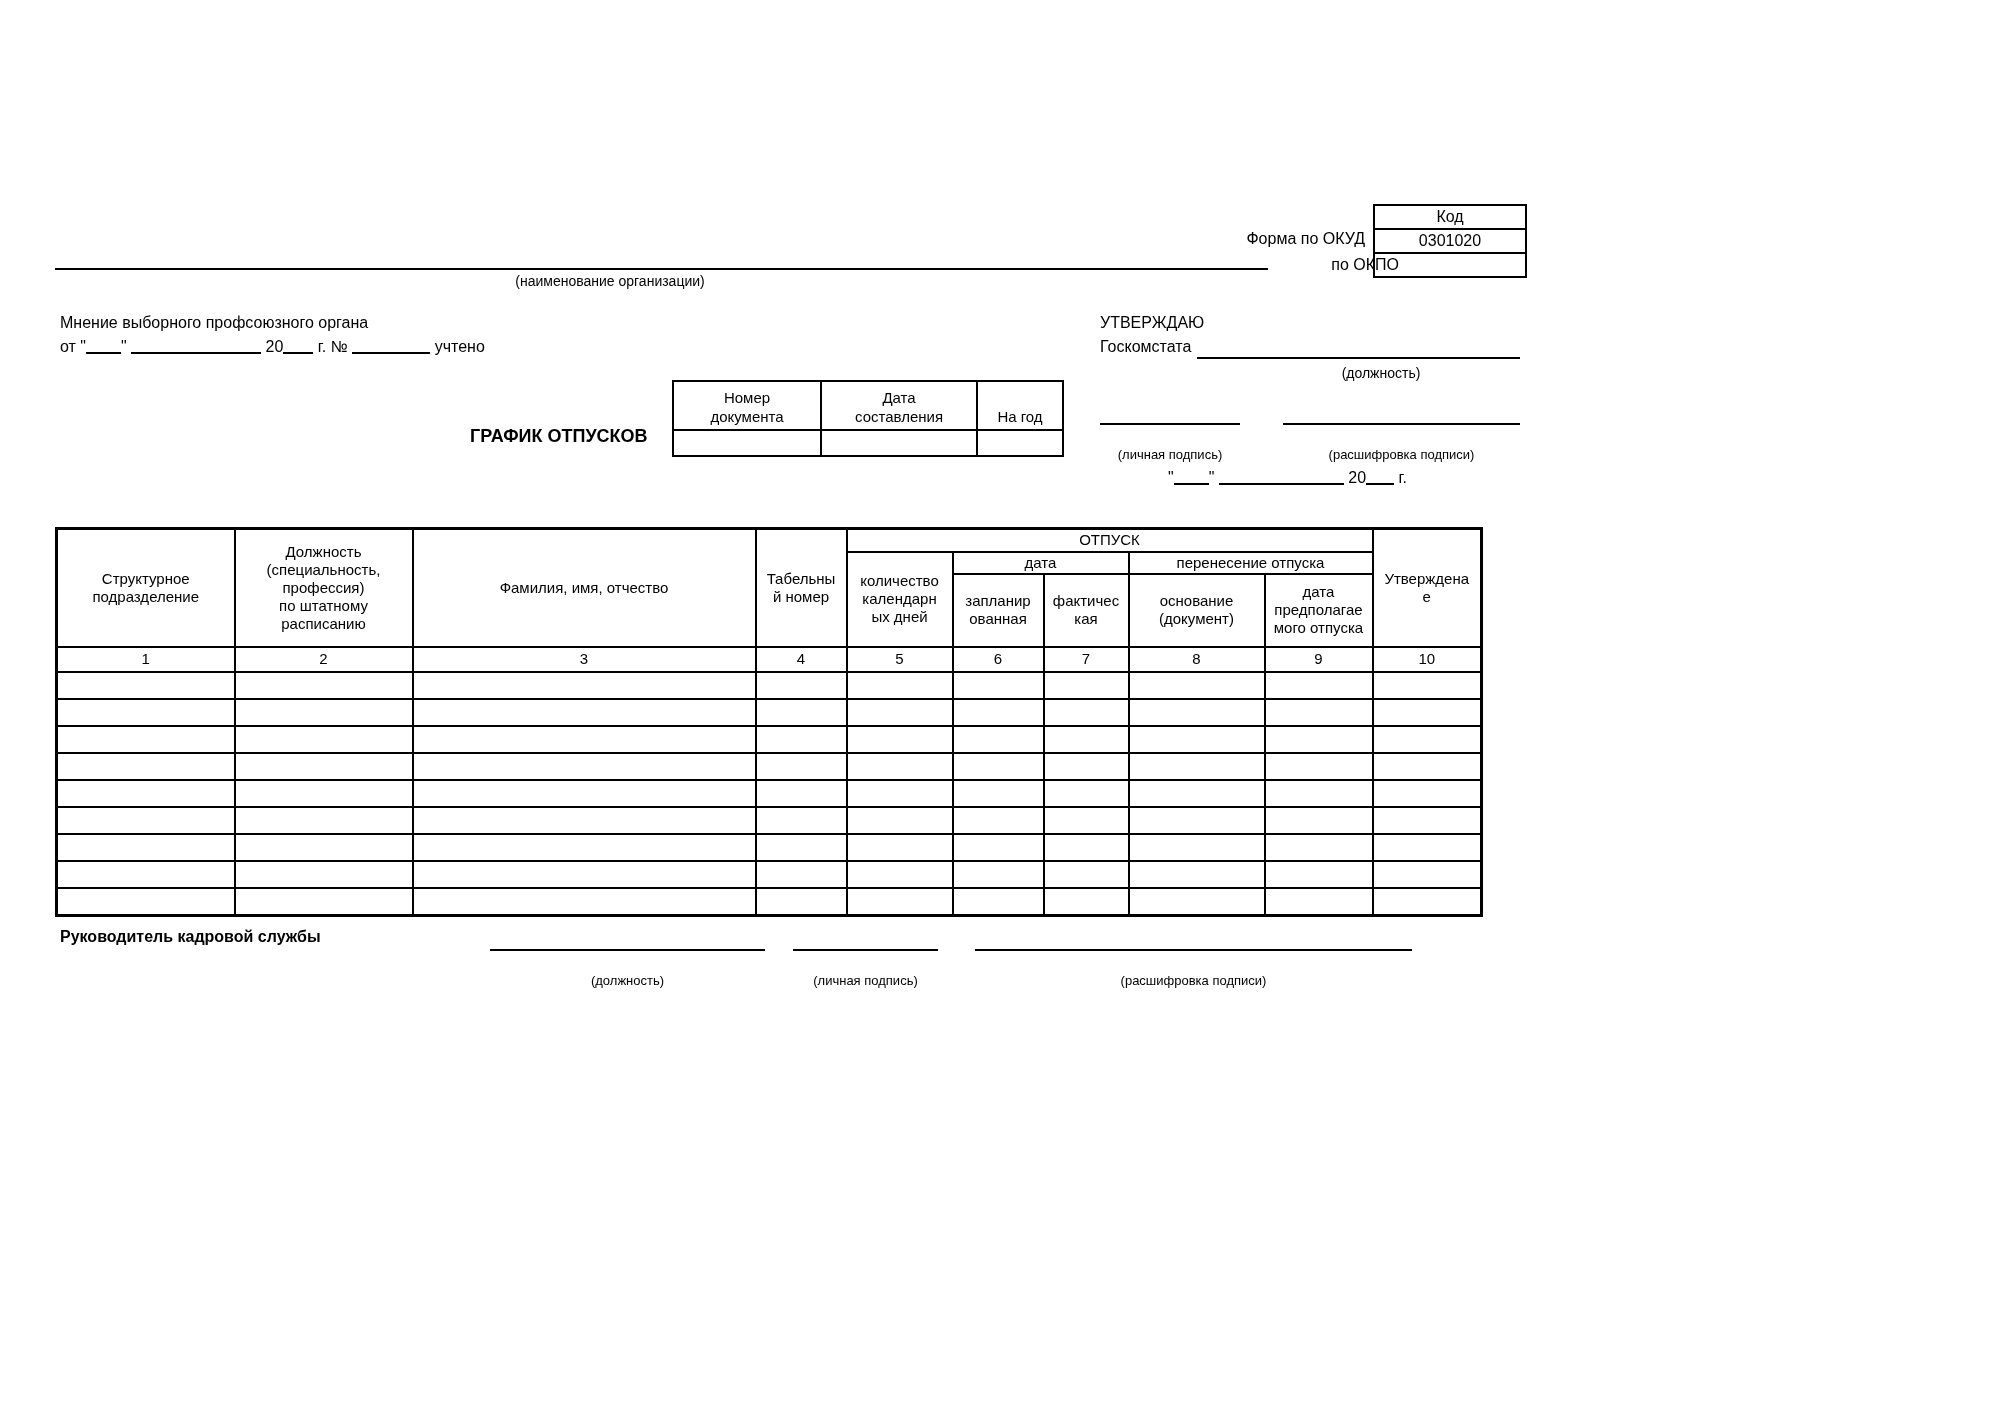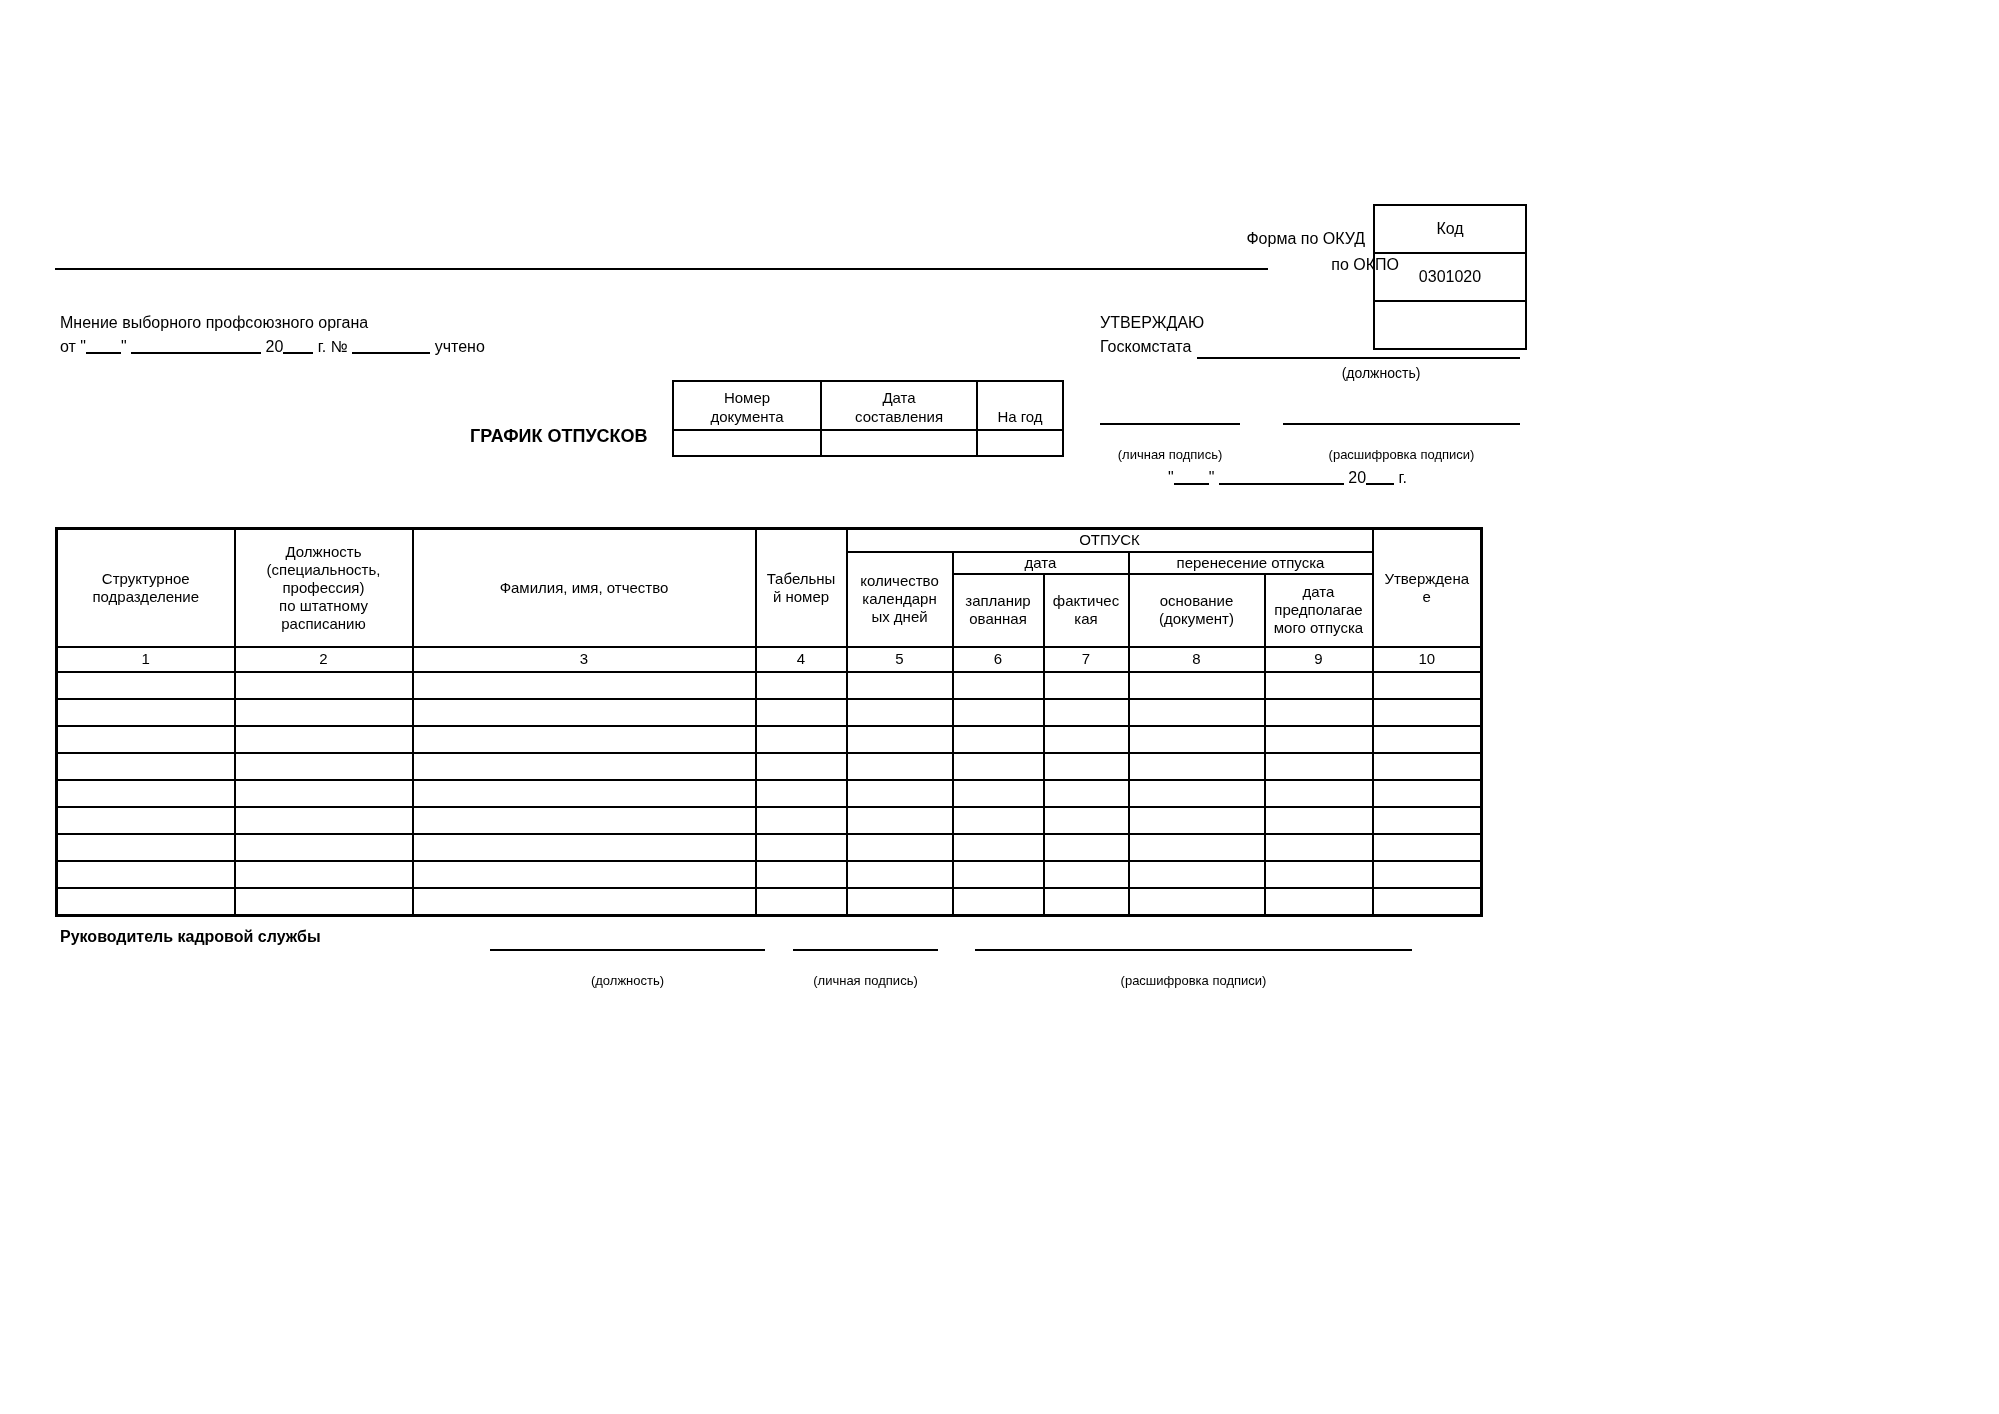--- a/index.html
+++ b/index.html
@@ -14,21 +14,21 @@
   }
   
   .code-label{position:absolute;width:215px;text-align:right;font-size:16px;}
   .okud-label{left:1150px;top:230px;}
   .okpo-label{left:1184px;top:256px;}
   .code-table{
     position:absolute;left:1373px;top:204px;border-collapse:collapse;table-layout:fixed;
   }
   .code-table td{
     border:2px solid #000;width:146px;height:22px;text-align:center;
-    font-size:16px;padding:12px 2px;
+    font-size:16px;padding:0 2px;
   }
   
   .org-line{position:absolute;left:55px;top:268px;width:1213px;border-bottom:2px solid #000;height:0;}
   .org-caption{position:absolute;left:55px;top:273px;width:1110px;text-align:center;font-size:14px;}
   
   .union{position:absolute;left:60px;top:311px;font-size:16px;line-height:24px;}
   .bl{display:inline-block;border-bottom:2px solid #000;height:16px;vertical-align:-2px;}
   .w30{width:30px}.w35{width:35px}.w78{width:78px}.w125{width:125px}.w130{width:130px}.w28{width:28px}
   
   .approve{position:absolute;left:1100px;top:311px;width:420px;font-size:16px;line-height:24px;}
@@ -84,20 +84,21 @@
     <tr>
       <td>0301020</td>
     </tr>
     <tr>
       <td></td>
     </tr>
   </tbody>
     </table>
 
   <div class="org-line"></div>
+  <div class="org-caption">(наименование организации)</div>
 
   <div class="union">
     <div>Мнение выборного профсоюзного органа</div>
     <div>
       <span>от "</span><span class="bl w35"></span><span>"</span>
       <span class="bl w130"></span>
       <span>20</span><span class="bl w30"></span>
       <span>г. №</span>
       <span class="bl w78"></span>
       <span>учтено</span>

